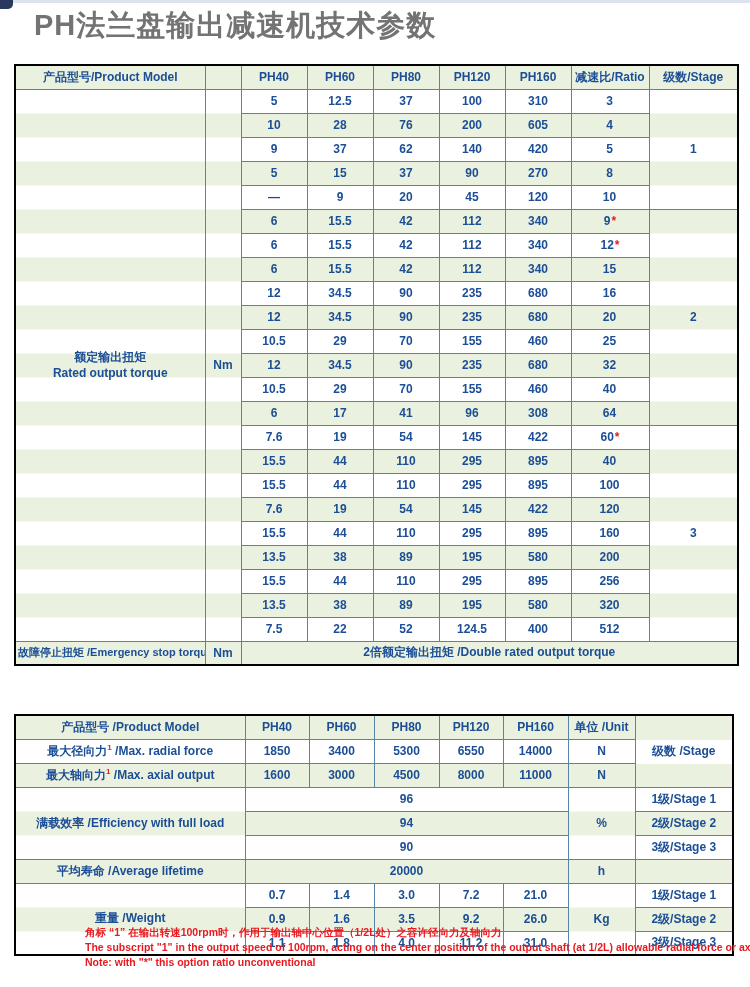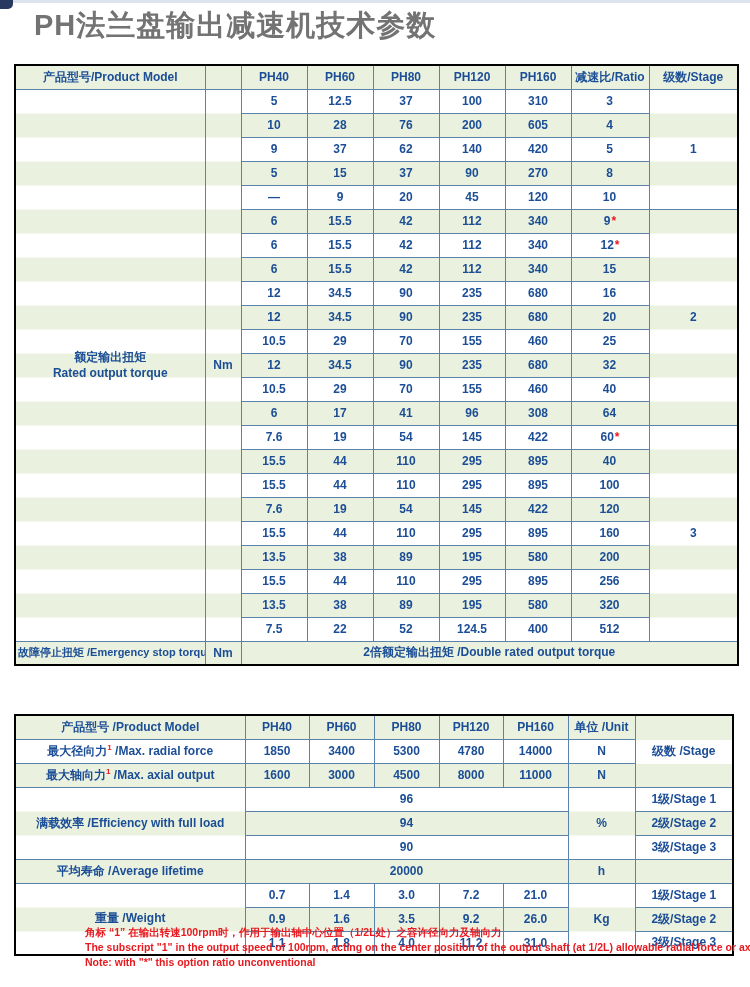--- a/index.html
+++ b/index.html
@@ -278,21 +278,21 @@
       <td>PH120</td>
       <td>PH160</td>
       <td>单位 /Unit</td>
       <td class="sg" rowspan="3">级数 /Stage</td>
     </tr>
     <tr class="w">
       <td><span>最大径向力</span><sup class="red">1</sup><span> /Max. radial force</span></td>
       <td>1850</td>
       <td>3400</td>
       <td>5300</td>
-      <td>4780</td>
+      <td>6550</td>
       <td>14000</td>
       <td>N</td>
     </tr>
     <tr class="g">
       <td><span>最大轴向力</span><sup class="red">1</sup><span> /Max. axial output</span></td>
       <td>1600</td>
       <td>3000</td>
       <td>4500</td>
       <td>8000</td>
       <td>11000</td>

